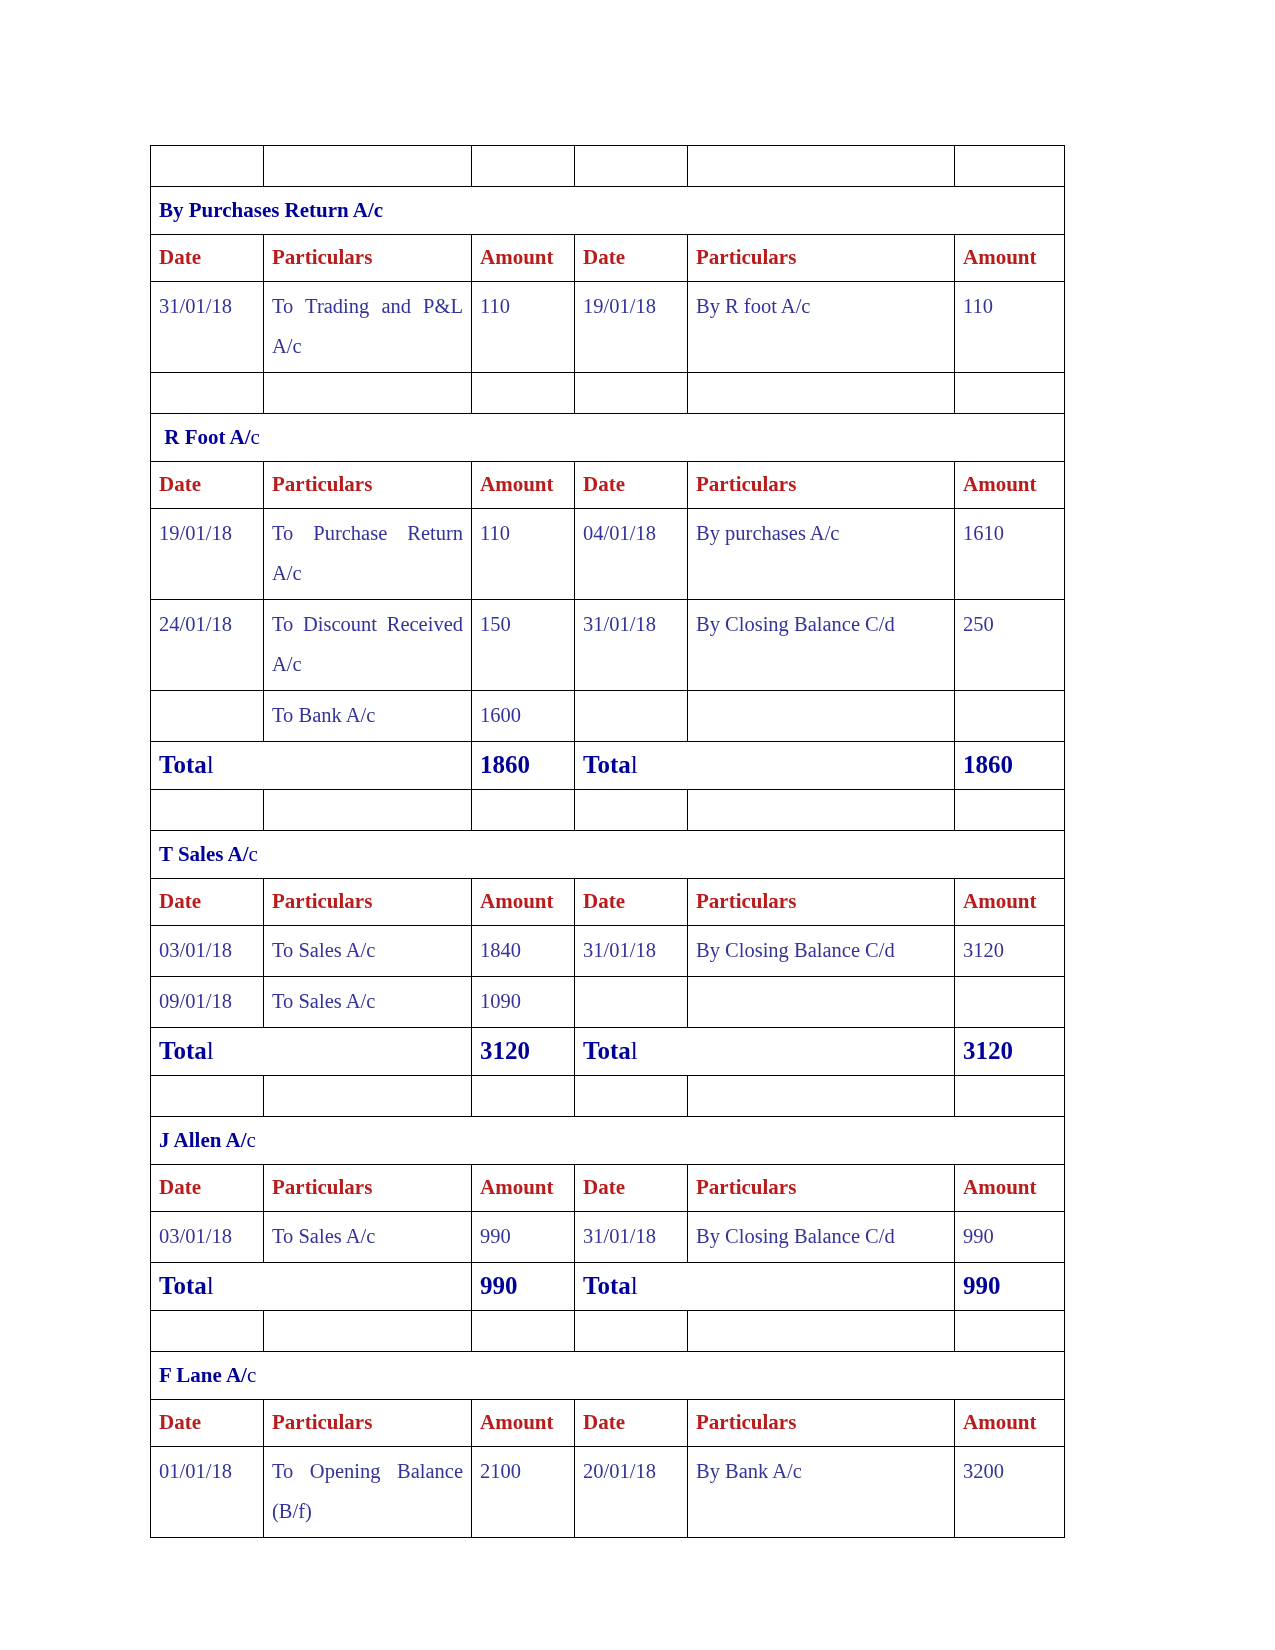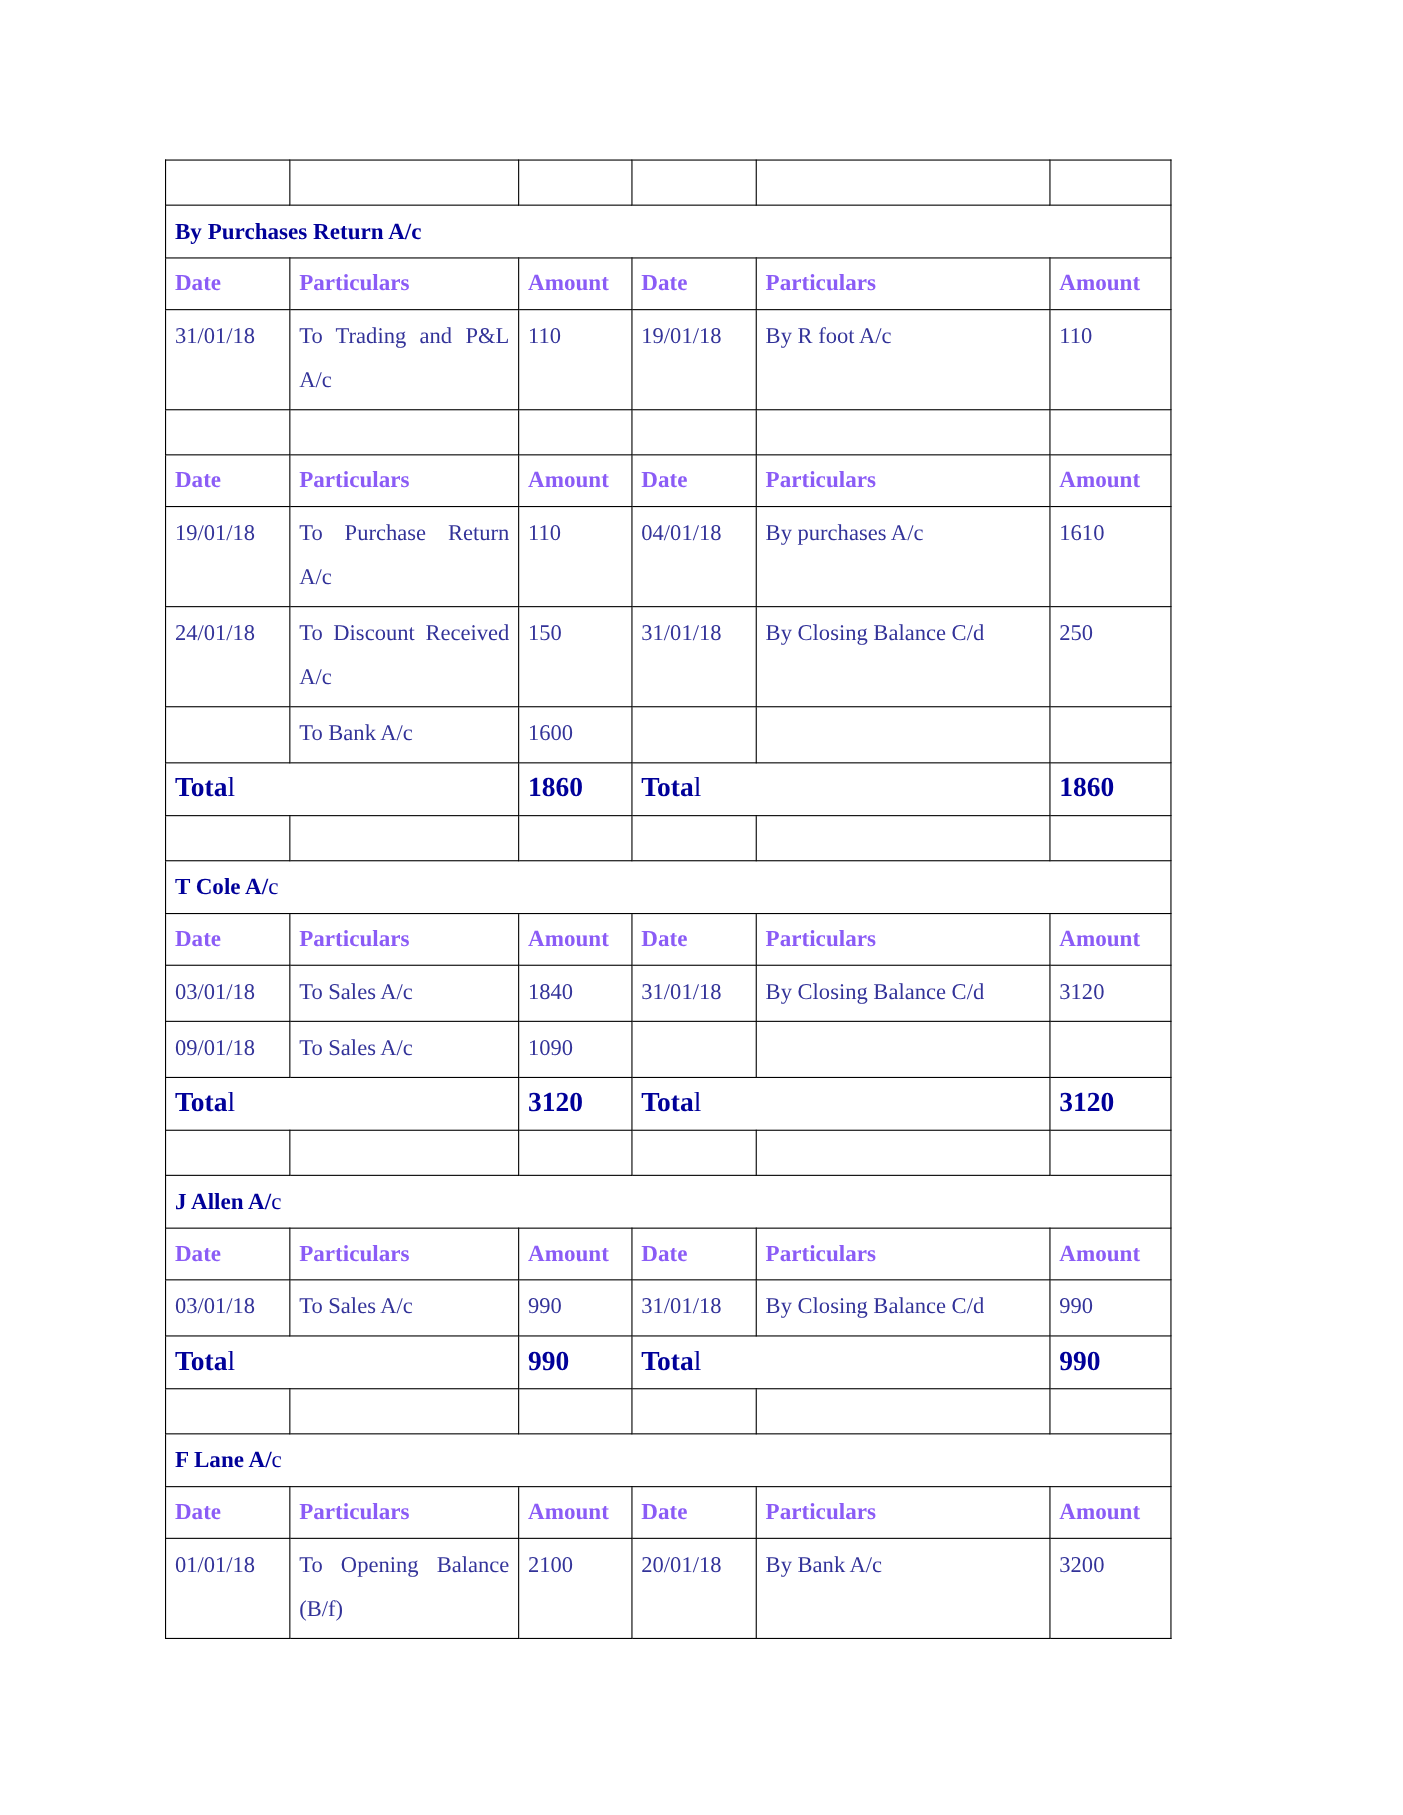--- a/index.html
+++ b/index.html
@@ -54,21 +54,21 @@
   td.acct-title {
     font-weight: bold;
     color: #000099;
     font-size: 21px;
     line-height: 36px;
     height: 43px;
     padding-top: 5px;
   }
   td.colhead {
     font-weight: bold;
-    color: #8b5cf6;
+    color: #b91c1c;
     font-size: 21px;
     line-height: 36px;
     height: 43px;
     padding-top: 4px;
   }
   td.totalcell {
     font-weight: bold;
     color: #000099;
     font-size: 25px;
     line-height: 36px;
@@ -124,20 +124,23 @@
         </tr>
         <tr>
           <td class="blank"></td>
           <td class="blank"></td>
           <td class="blank"></td>
           <td class="blank"></td>
           <td class="blank"></td>
           <td class="blank"></td>
         </tr>
         <tr>
+          <td class="acct-title" colspan="6"><span>&nbsp;R Foot A/</span><span class="thin">c</span></td>
+        </tr>
+        <tr>
           <td class="colhead">Date</td>
           <td class="colhead">Particulars</td>
           <td class="colhead">Amount</td>
           <td class="colhead">Date</td>
           <td class="colhead">Particulars</td>
           <td class="colhead">Amount</td>
         </tr>
         <tr>
           <td class="body tall">19/01/18</td>
           <td class="body tall just">To Purchase Return A/c</td>
@@ -170,21 +173,21 @@
         </tr>
         <tr>
           <td class="blank"></td>
           <td class="blank"></td>
           <td class="blank"></td>
           <td class="blank"></td>
           <td class="blank"></td>
           <td class="blank"></td>
         </tr>
         <tr>
-          <td class="acct-title" colspan="6"><span>T Cole A/</span><span class="thin">c</span></td>
+          <td class="acct-title" colspan="6"><span>T Sales A/</span><span class="thin">c</span></td>
         </tr>
         <tr>
           <td class="colhead">Date</td>
           <td class="colhead">Particulars</td>
           <td class="colhead">Amount</td>
           <td class="colhead">Date</td>
           <td class="colhead">Particulars</td>
           <td class="colhead">Amount</td>
         </tr>
         <tr>

